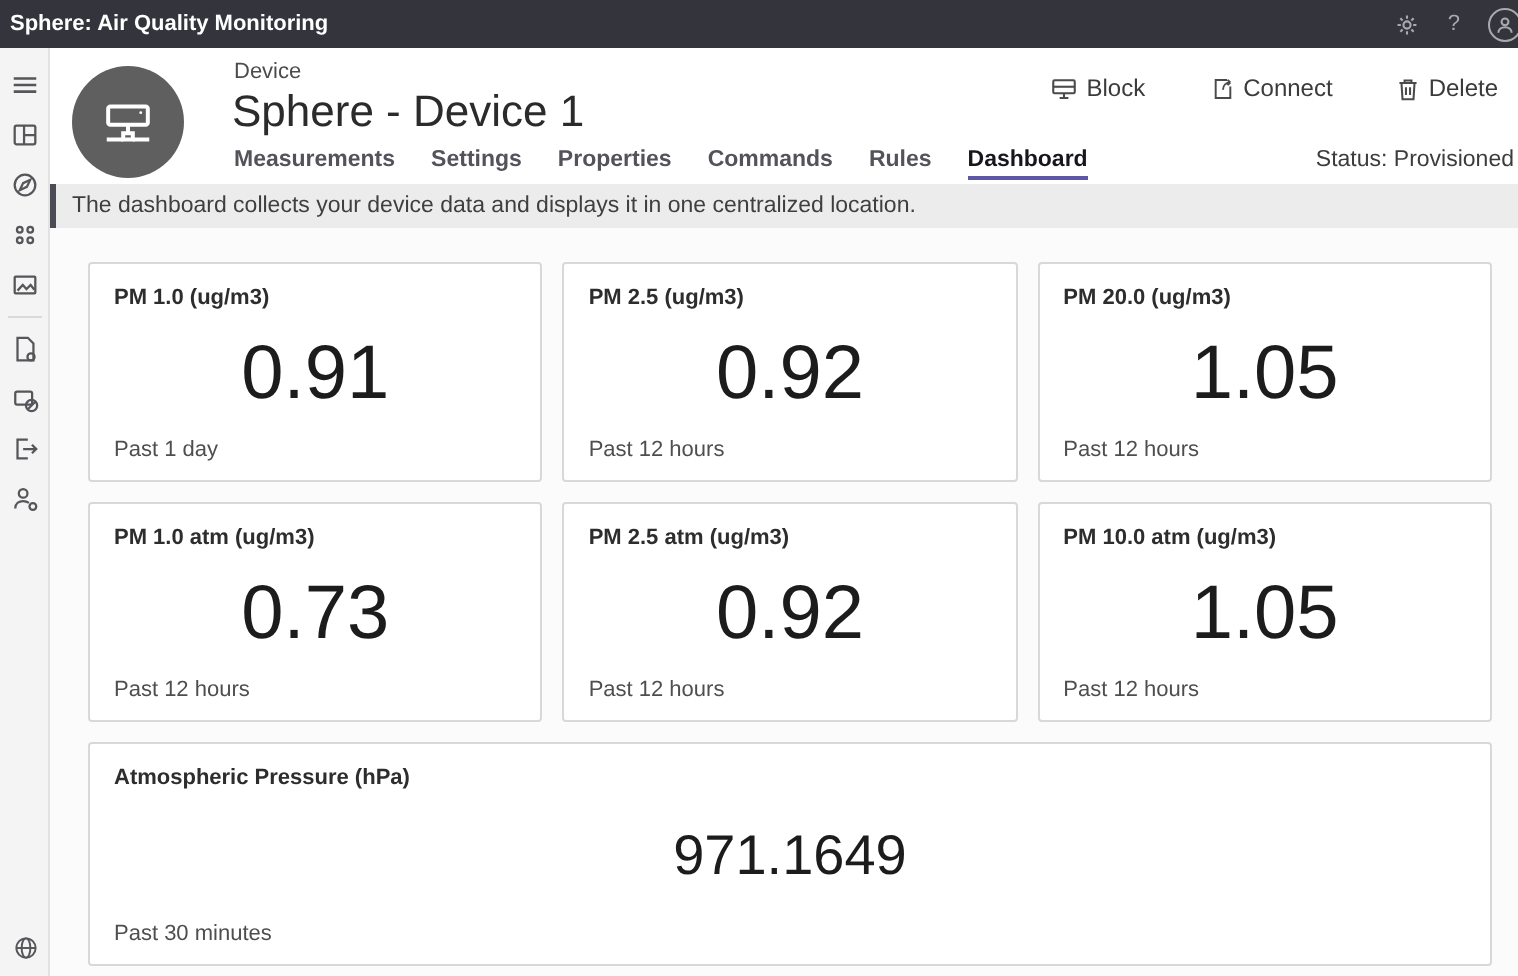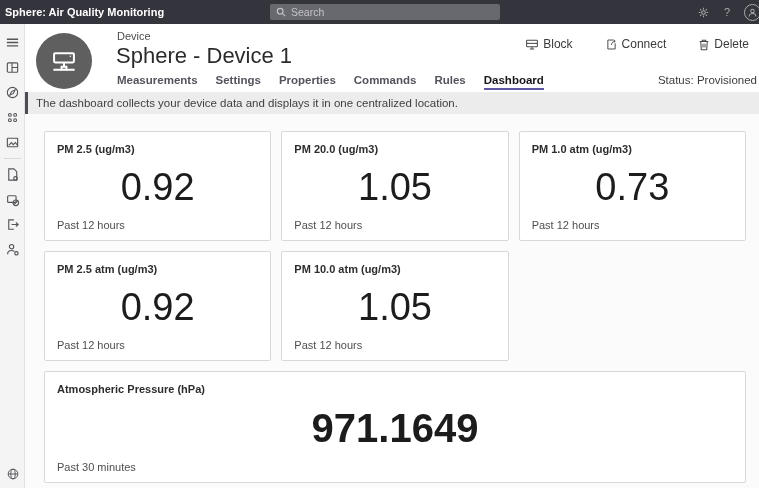--- a/index.html
+++ b/index.html
@@ -53,35 +53,28 @@
 
   .banner{height:22px;background:var(--bannerbg);border-left:3px solid var(--bannerborder);
     display:flex;align-items:center;padding-left:8px;font-size:11.5px;color:#3f3f3f;}
 
   .cards{display:grid;grid-template-columns:repeat(3,1fr);gap:10px;padding:17px 13px 8px 19px;}
   .card{background:#fff;border:1px solid var(--cardborder);border-radius:2px;height:110px;
     padding:11px 12px 9px 12px;display:flex;flex-direction:column;}
   .card.wide{grid-column:1/-1;height:112px;}
   .card-title{font-size:11px;font-weight:bold;color:#2d2d2d;}
   .card-value{flex:1;display:flex;align-items:center;justify-content:center;font-size:38px;color:#1c1c1c;}
-  .card.wide .card-value{font-size:40px;font-weight:bold;}
+  .card.wide .card-value{font-size:28px;}
   .card-period{font-size:11px;color:#4e4e4e;}
 </style>
 </head>
 <body>
 
 <div class="topbar">
   <div class="app-title">Sphere: Air Quality Monitoring</div>
-  <div class="search-wrap">
-    <svg width="10" height="10" viewBox="0 0 12 12" fill="none" stroke="#c3c3c8" stroke-width="1.4">
-      <circle cx="5" cy="5" r="3.4"></circle>
-        <line x1="7.6" y1="7.6" x2="11" y2="11"></line>
-    </svg>
-    <input class="search-input" placeholder="Search" style="">
-  </div>
   <div class="topbar-right">
     <span class="tb-icon">
       <svg width="13" height="13" viewBox="0 0 16 16" fill="none" stroke="currentColor" stroke-width="1.3">
         <circle cx="8" cy="8" r="2.2"></circle>
         <path d="M8 2.2v2M8 11.8v2M2.2 8h2M11.8 8h2M3.9 3.9l1.4 1.4M10.7 10.7l1.4 1.4M12.1 3.9l-1.4 1.4M5.3 10.7l-1.4 1.4"></path>
       </svg>
     </span>
     <span class="tb-icon">?</span>
     <span class="tb-icon avatar-btn">
       <svg width="11" height="11" viewBox="0 0 14 14" fill="none" stroke="#a9a9ae" stroke-width="1.3">
@@ -212,20 +205,25 @@
       <span class="status-label">Status: Provisioned</span>
     </div>
   </div>
 
   <div class="banner">
     <span>The dashboard collects your device data and displays it in one centralized location.</span>
   </div>
 
   <div class="cards">
     <div class="card">
+      <div class="card-title">PM 1.0 (ug/m3)</div>
+      <div class="card-value">0.91</div>
+      <div class="card-period">Past 1 day</div>
+    </div>
+    <div class="card">
       <div class="card-title">PM 2.5 (ug/m3)</div>
       <div class="card-value">0.92</div>
       <div class="card-period">Past 12 hours</div>
     </div>
     <div class="card">
       <div class="card-title">PM 20.0 (ug/m3)</div>
       <div class="card-value">1.05</div>
       <div class="card-period">Past 12 hours</div>
     </div>
     <div class="card">

